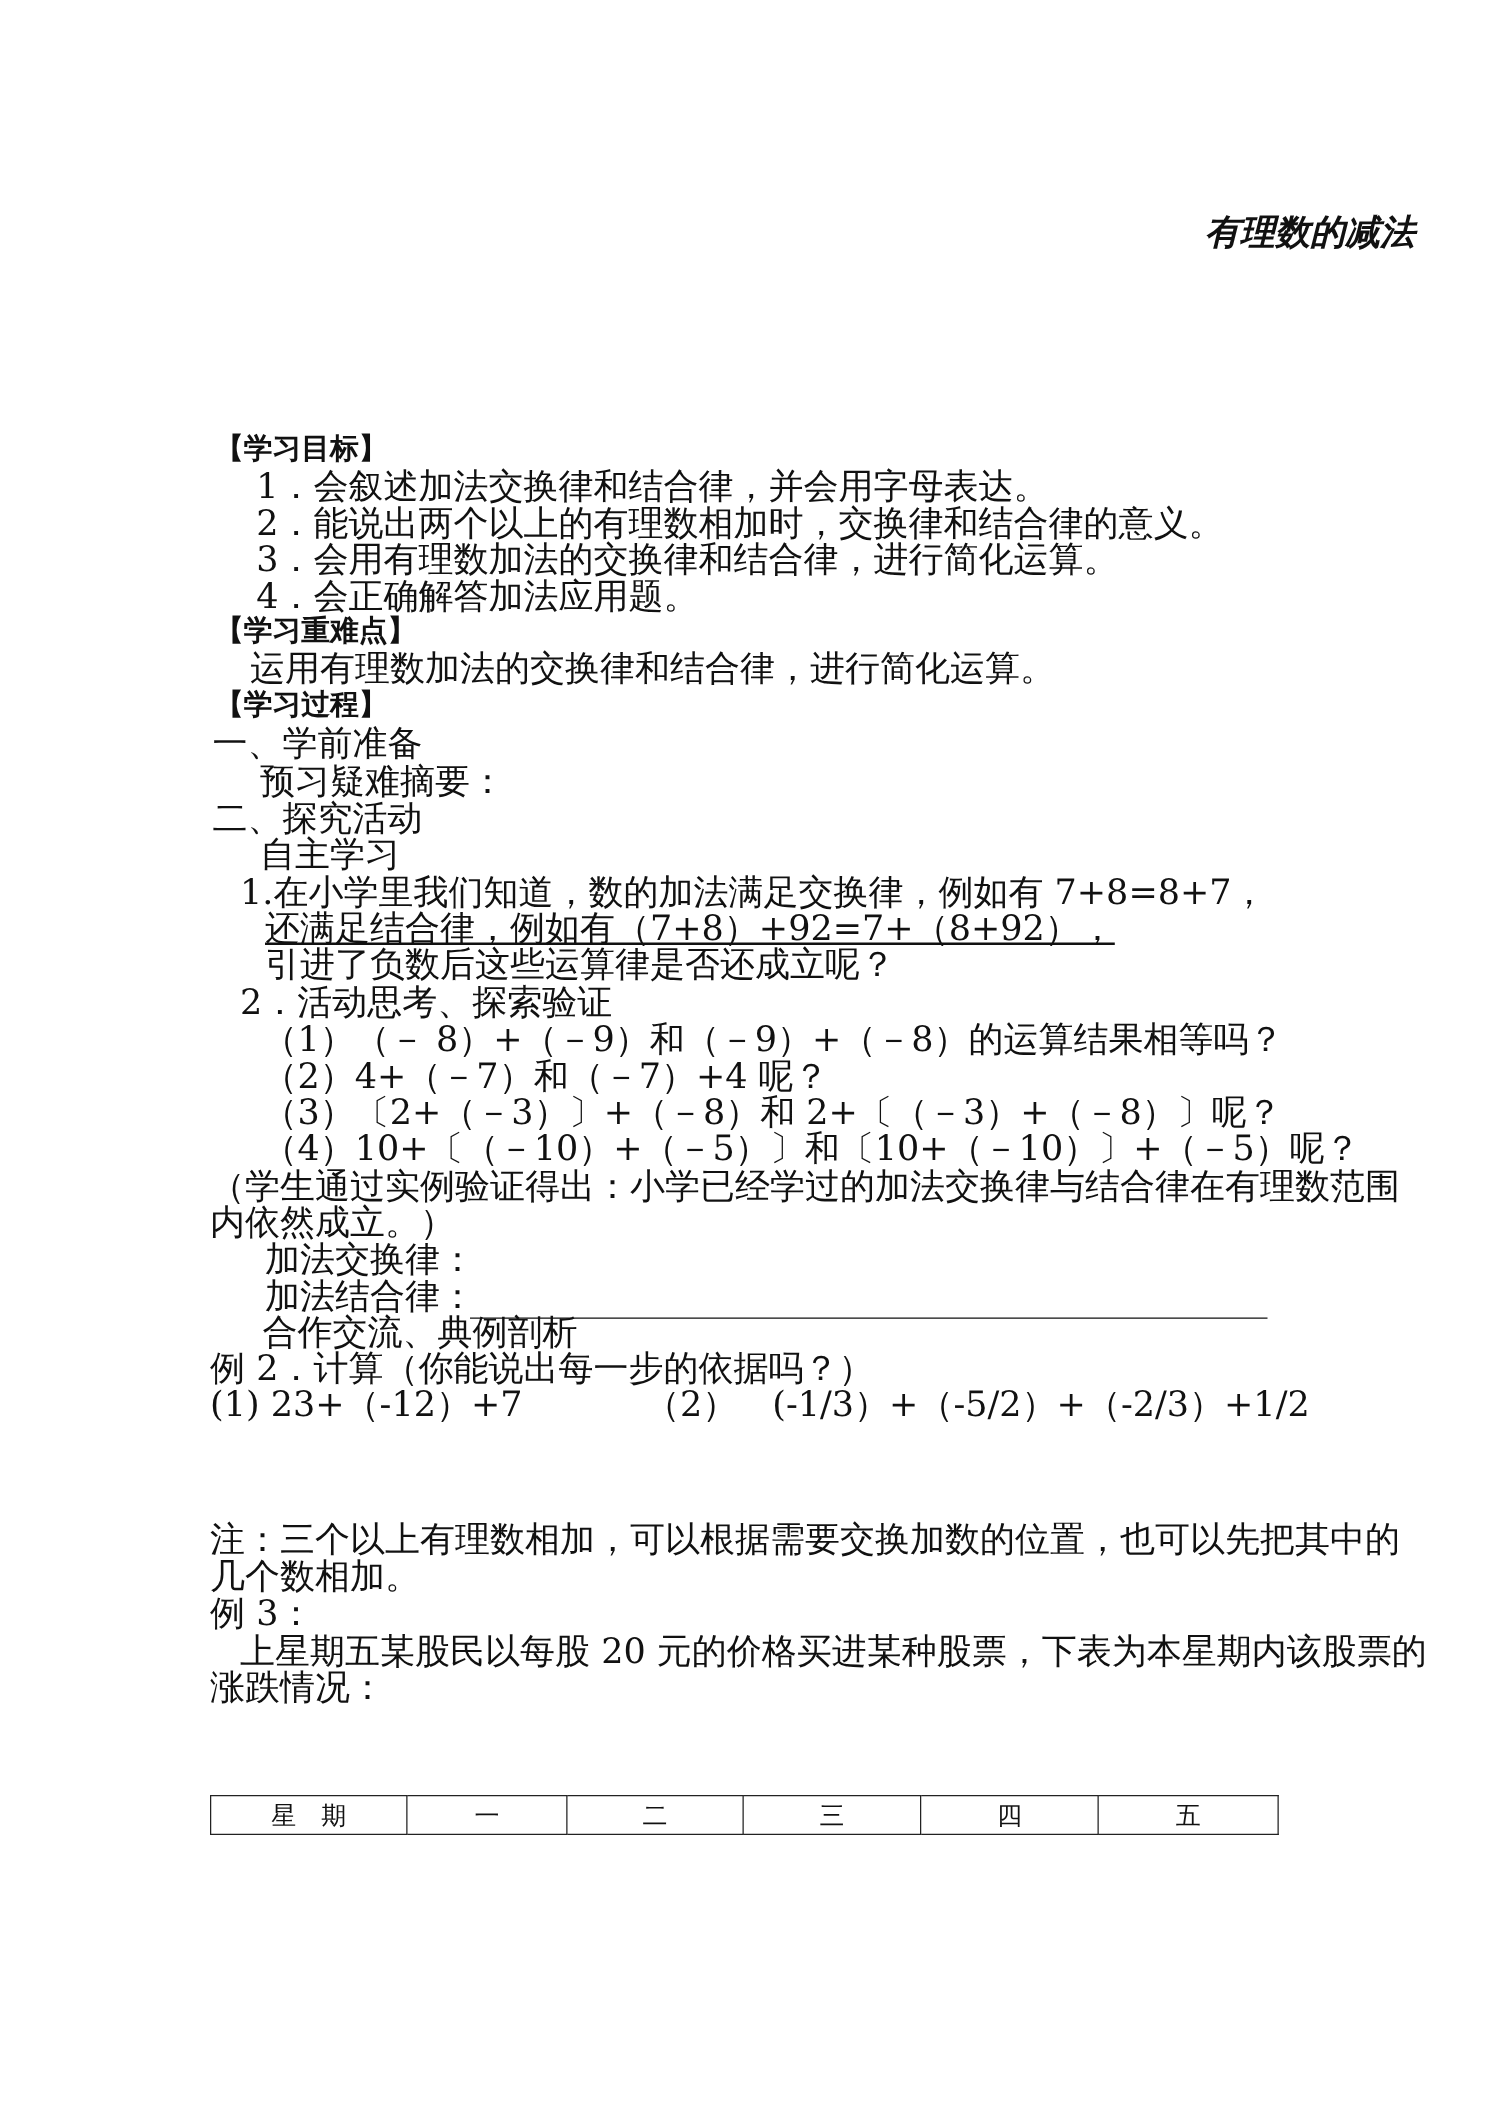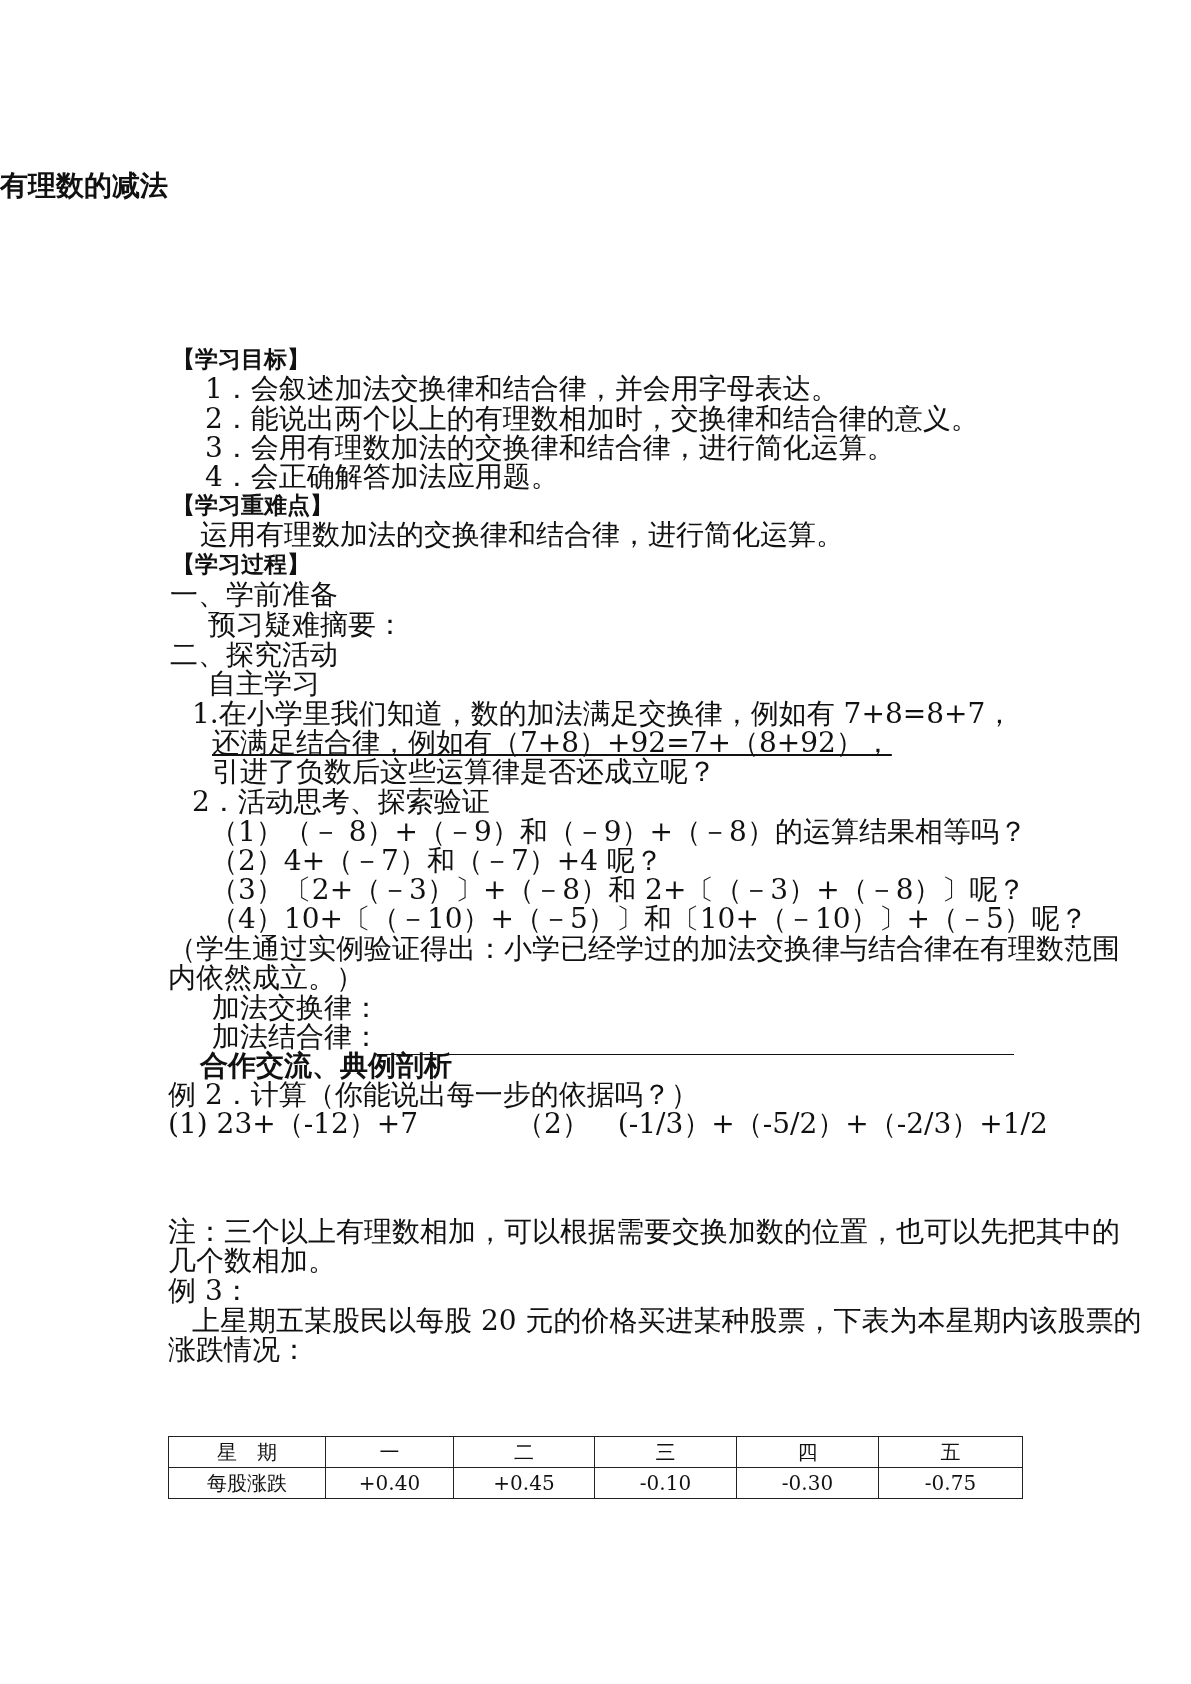--- a/index.html
+++ b/index.html
@@ -1,21 +1,21 @@
 <!DOCTYPE html>
 <html><head>
 <meta charset="utf-8">
 <style>
   html, body { margin: 0; padding: 0; background: #ffffff; }
   body { width: 1191px; height: 1684px; position: relative; overflow: hidden;
          font-family: "DejaVu Serif", "Liberation Serif", serif; color: #111111; }
   .ln { position: absolute; white-space: nowrap; font-size: 28px; line-height: 28px; }
-  .title { position: absolute; left: 0; width: 1132px; top: 168px; text-align: left;
+  .title { position: absolute; left: 0; width: 1132px; top: 168px; text-align: right;
            font-family: "DejaVu Sans", "Liberation Sans", sans-serif; font-weight: bold;
-           font-size: 28px; line-height: 36px; }
+           font-size: 28px; line-height: 36px; font-style: italic; }
   .hd { font-family: "DejaVu Sans", "Liberation Sans", sans-serif; font-weight: bold;
         font-size: 23px; line-height: 30px; }
   .uline { position: absolute; left: 376px; top: 1054px; width: 638px; height: 0;
            border-top: 1.5px solid #111; }
   table.stk { position: absolute; left: 168px; top: 1436px; border-collapse: collapse;
               font-family: "DejaVu Serif", "Liberation Serif", serif; font-size: 20px; }
   table.stk td { border: 1.5px solid #222; height: 30px; padding: 0; text-align: center;
                  line-height: 30px; }
 </style>
 </head>
@@ -47,21 +47,21 @@
 <div class="ln" style="left:210px; top:847px;">（2）4+（－7）和（－7）+4 呢？</div>
 <div class="ln" style="left:210px; top:876px;">（3）〔2+（－3）〕+（－8）和 2+〔（－3）+（－8）〕呢？</div>
 <div class="ln" style="left:210px; top:905px;">（4）10+〔（－10）+（－5）〕和〔10+（－10）〕+（－5）呢？</div>
 
 <div class="ln" style="left:168px; top:935px;">（学生通过实例验证得出：小学已经学过的加法交换律与结合律在有理数范围</div>
 <div class="ln" style="left:168px; top:964px;">内依然成立。）</div>
 
 <div class="ln" style="left:212px; top:994px;">加法交换律：</div>
 <div class="uline"></div>
 <div class="ln" style="left:212px; top:1023px;">加法结合律：</div>
-<div class="ln" style="left:200px; top:1052px;font-weight:bold;">合作交流、典例剖析</div>
+<div class="ln" style="left:210px; top:1052px;">合作交流、典例剖析</div>
 
 <div class="ln" style="left:168px; top:1081px;">例 2．计算（你能说出每一步的依据吗？）</div>
 <div class="ln" style="left:168px; top:1110px;">(1) 23+（-12）+7</div>
 <div class="ln" style="left:492px; top:1110px;margin-left:24px;">（2）　(-1/3）+（-5/2）+（-2/3）+1/2</div>
 
 <div class="ln" style="left:168px; top:1218px;">注：三个以上有理数相加，可以根据需要交换加数的位置，也可以先把其中的</div>
 <div class="ln" style="left:168px; top:1247px;">几个数相加。</div>
 
 <div class="ln" style="left:168px; top:1277px;text-align:center;">例 3：</div>
 <div class="ln" style="left:192px; top:1307px;">上星期五某股民以每股 20 元的价格买进某种股票，下表为本星期内该股票的</div>
@@ -70,22 +70,14 @@
 <table class="stk">
   <tbody>
       <tr>
     <td style="width:156px;margin-left:28px;">星　期</td>
     <td style="width:127px;">一</td>
     <td style="width:140px;">二</td>
     <td style="width:141px;">三</td>
     <td style="width:141px;">四</td>
     <td style="width:143px;">五</td>
   </tr>
-  <tr>
-    <td>每股涨跌</td>
-    <td>+0.40</td>
-    <td>+0.45</td>
-    <td>-0.10</td>
-    <td>-0.30</td>
-    <td>-0.75</td>
-  </tr>
 </tbody>
   </table>
 
 </body></html>

